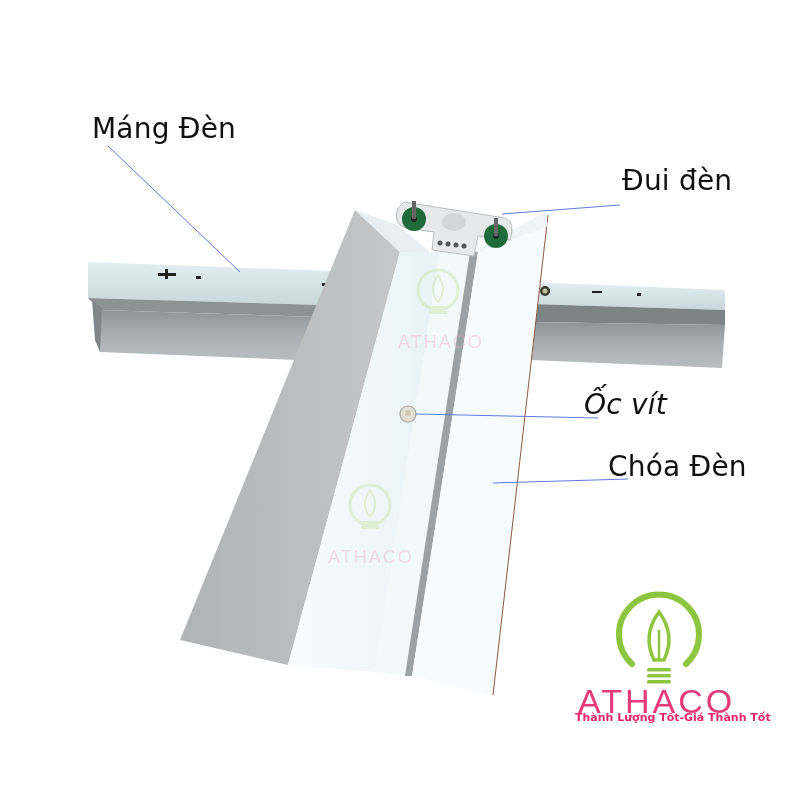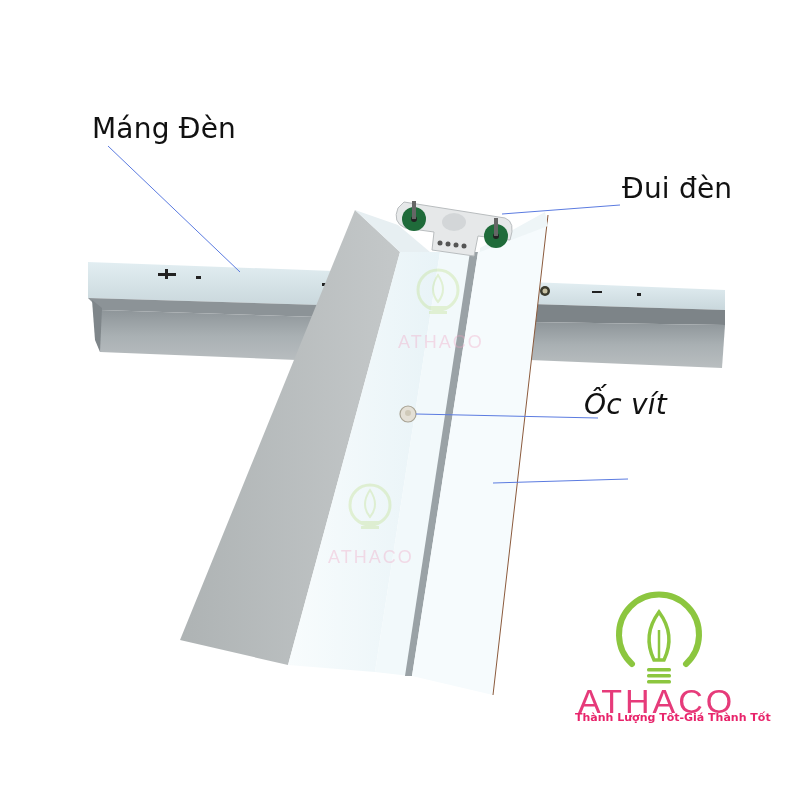--- a/index.html
+++ b/index.html
@@ -121,18 +121,19 @@
       <path d="M632,664 A40,40 0 1 1 686,664" fill="none" stroke="#8cc63f" stroke-width="6" stroke-linecap="round"></path>
       <path d="M659,612 Q676,635 664,660 L654,660 Q642,635 659,612 Z" fill="none" stroke="#8cc63f" stroke-width="3.5"></path>
       <line x1="659" y1="630" x2="659" y2="660" stroke="#8cc63f" stroke-width="2.5"></line>
       <rect x="647" y="668" width="24" height="3.5" rx="1.5" fill="#8cc63f"></rect>
       <rect x="647" y="674" width="24" height="3.5" rx="1.5" fill="#8cc63f"></rect>
       <rect x="647" y="680" width="24" height="3.5" rx="1.5" fill="#8cc63f"></rect>
     </g>
   </svg>
 
   <div class="label" style="left:92px; top:112px;">Máng Đèn</div>
-  <div class="label" style="left:622px; top:172px;">Đui đèn</div>
+  <div class="label" style="left:622px; top:164px;">Đui đèn</div>
   <div class="label" style="left:584px; top:388px;font-style:italic;">Ốc vít</div>
+  <div class="label" style="left:608px; top:450px;">Chóa Đèn</div>
 
   <div class="brand-name">ATHACO</div>
   <div class="brand-slogan">Thành Lượng Tốt-Giá Thành Tốt</div>
 </div>
 
 </body></html>

